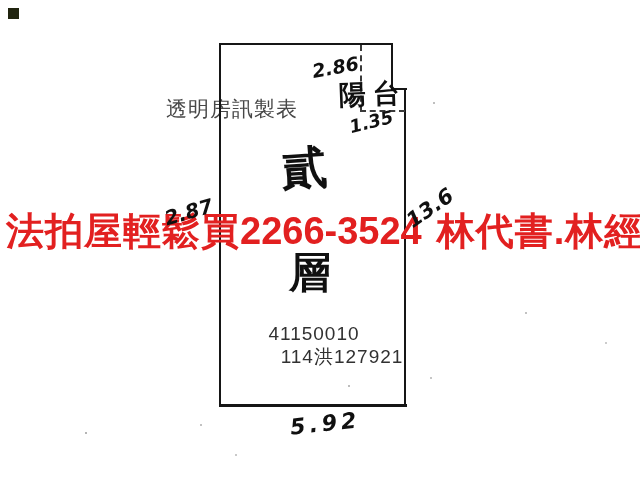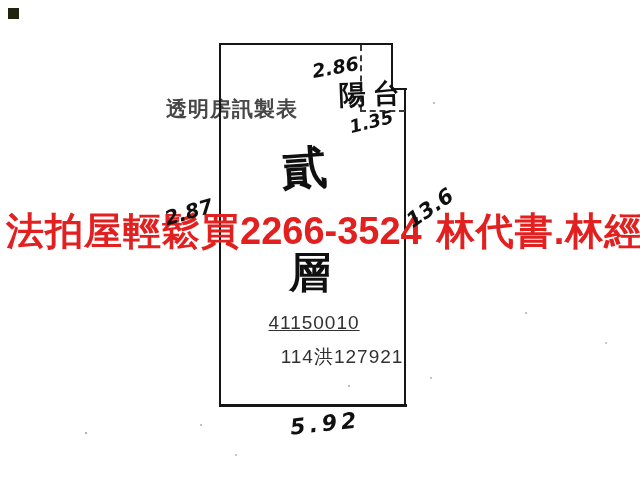--- a/index.html
+++ b/index.html
@@ -8,21 +8,21 @@
     background:#ffffff;
     font-family:"Liberation Sans","DejaVu Sans",sans-serif;
   }
   
   .pline{position:absolute;background:#161616;z-index:2;}
   .dash-v{position:absolute;border-left:2px dashed #3a3a3a;z-index:2;}
   .dash-h{position:absolute;border-top:2px dashed #3a3a3a;z-index:2;}
   
   .watermark{
     position:absolute;left:166px;top:95px;z-index:1;
-    font-size:21px;color:#474747;letter-spacing:1px;font-weight:700;
+    font-size:21px;color:#474747;letter-spacing:1px;font-weight:400;
     white-space:nowrap;
   }
   .case-num{
     position:absolute;left:219px;width:190px;text-align:center;z-index:1;
     color:#313131;font-size:19px;letter-spacing:1px;white-space:nowrap;
   }
   
   .ink{
     position:absolute;color:#101010;z-index:4;white-space:nowrap;
     font-family:"DejaVu Sans",sans-serif;font-weight:bold;
@@ -80,18 +80,18 @@
 <div class="ink num" style="left:164px;top:200px;font-size:20px;transform:rotate(-16deg);">2.87</div>
 
 <div class="ink num" style="left:404px;top:196px;font-size:21px;transform:rotate(-35deg);">13.6</div>
 
 <div class="ink floor-char" style="left:281px;top:145px;transform:rotate(-4deg);">貳</div>
 
 <div class="ink floor-char" style="left:289px;top:252px;font-size:42px;">層</div>
 
 <div class="ink num" style="left:290px;top:411px;font-size:22px;letter-spacing:4px;transform:rotate(-6deg);">5.92</div>
 
-<div class="case-num" style="top:312px;text-decoration:underline;">41150010</div>
+<div class="case-num" style="top:323px;">41150010</div>
 <div class="case-num" style="top:344px;margin-left:28px;">114洪127921</div>
 
 <div class="ad-line">
   <span>法拍屋輕鬆買</span><span class="ad-gap1">2266-3524</span><span class="ad-gap2">林代書.林經理</span>
 </div>
 
 </body></html>

